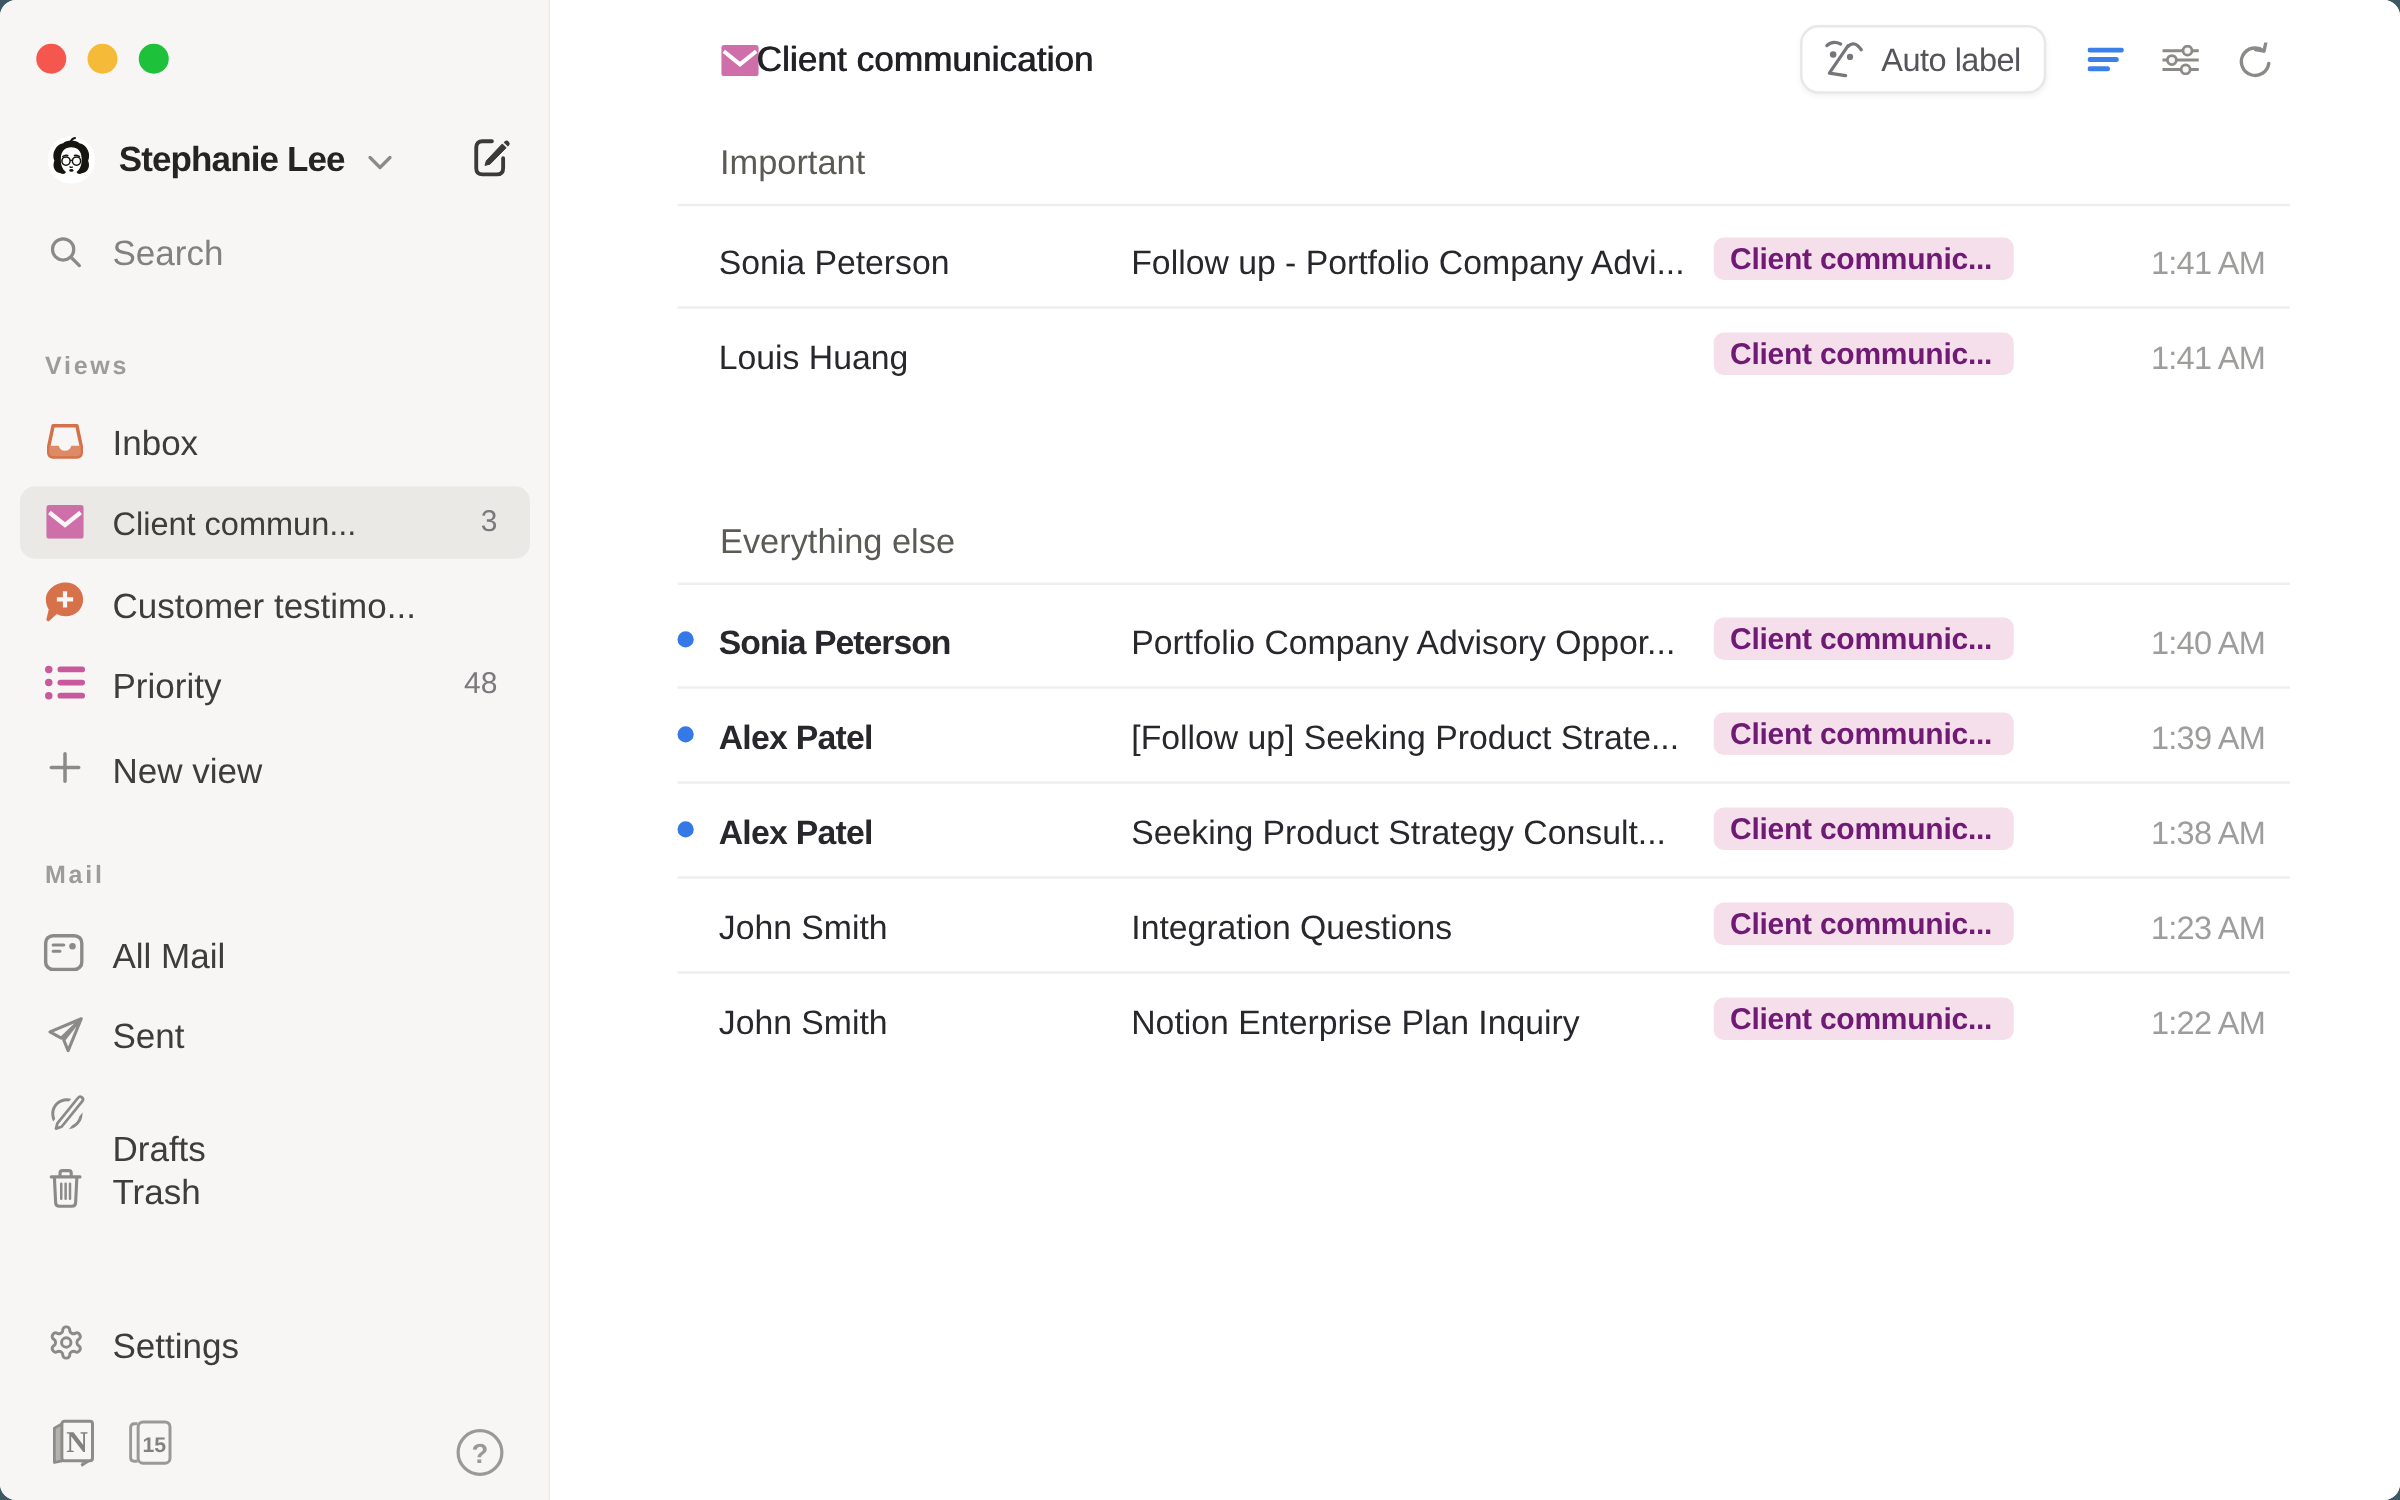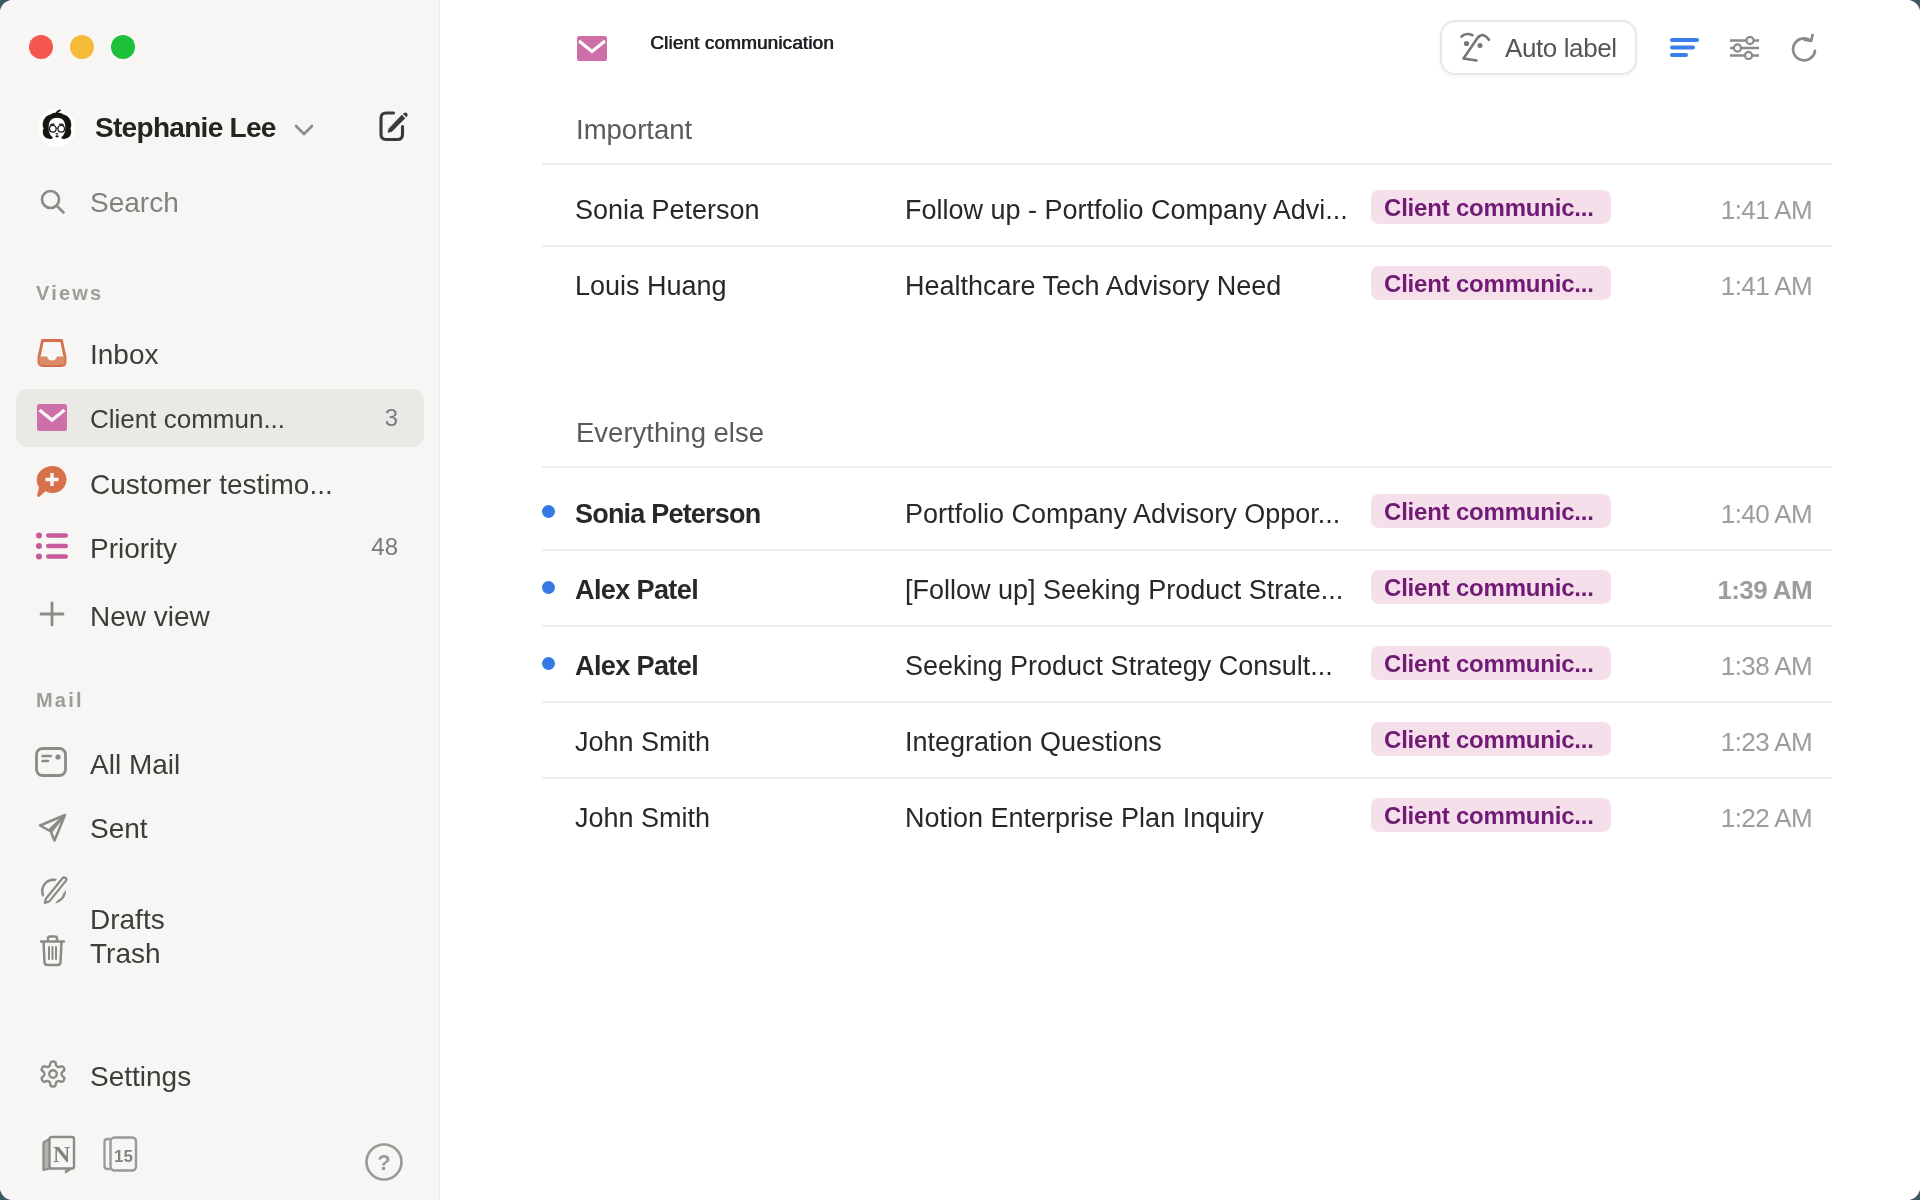--- a/index.html
+++ b/index.html
@@ -145,21 +145,21 @@
   </svg>
   <svg class="abs" style="left:364px; top:1142px;" width="40" height="40" viewBox="0 0 40 40">
     <circle cx="20" cy="20" r="17.5" fill="none" stroke="#9A9996" stroke-width="2.6"></circle>
     <text x="20" y="28" font-family="Liberation Sans, sans-serif" font-size="22" font-weight="700" fill="#9A9996" text-anchor="middle">?</text>
   </svg>
 
   <svg class="abs" style="left:577px; top:36px;" width="30" height="25" viewBox="0 0 30 25">
     <rect x="0" y="0" width="30" height="25" rx="2.5" fill="#CE6FA9"></rect>
     <path d="M2 5 L15 15.5 L28 5" stroke="#ffffff" stroke-width="3.2" fill="none"></path>
   </svg>
-  <div class="abs" style="left:650px; top:32px; font-size:19px; font-weight:400; color:#222126; letter-spacing:0.1px; text-shadow:0.7px 0 0 #222126;">Client communication</div>
+  <div class="abs" style="left:605px; top:32px; font-size:28px; font-weight:400; color:#222126; letter-spacing:0.1px; text-shadow:0.7px 0 0 #222126;">Client communication</div>
 
   <div class="abs" style="left:1440px; top:20px; width:197px; height:55px; border:2px solid #E9E8E6; border-radius:15px; background:#fff; box-shadow:0 2px 4px rgba(0,0,0,0.05);"></div>
   <svg class="abs" style="left:1459px; top:30px;" width="32" height="34" viewBox="0 0 32 34">
     <path d="M2.5 6.5 Q7 2.2 13.5 5.2" stroke="#76757B" stroke-width="2.6" fill="none" stroke-linecap="round"></path>
     <path d="M19.5 7 Q24.5 2 30 9.8" stroke="#76757B" stroke-width="2.6" fill="none" stroke-linecap="round"></path>
     <path d="M19.5 6.5 L4.5 28.5 L17.5 30.5" stroke="#76757B" stroke-width="2.6" fill="none" stroke-linecap="round" stroke-linejoin="round"></path>
     <circle cx="7.5" cy="13.5" r="2.6" fill="#76757B"></circle>
     <circle cx="21" cy="15.5" r="2.5" fill="#76757B"></circle>
   </svg>
   <div class="abs" style="left:1505px; top:33px; font-size:26px; color:#55545A; letter-spacing:-0.4px;">Auto label</div>
@@ -182,39 +182,38 @@
 
   <div class="sechead" style="top:114px;">Important</div>
   <div class="divider" style="top:163px;"></div>
 
   <div class="sender" style="top:195px;">Sonia Peterson</div>
   <div class="subject" style="top:195px;">Follow up - Portfolio Company Advi...</div>
   <div class="pill" style="top:190px;">Client communic...</div>
   <div class="time" style="top:195px;">1:41 AM</div>
   <div class="divider" style="top:245px;"></div>
   <div class="sender" style="top:271px;">Louis Huang</div>
-  <div class="subject" style="top:271px;">Healthcare Tech Advisory Need</div>
   <div class="pill" style="top:266px;">Client communic...</div>
   <div class="time" style="top:271px;">1:41 AM</div>
 
   <div class="sechead" style="top:417px;">Everything else</div>
   <div class="divider" style="top:466px;"></div>
 
   <div class="bdot" style="top:505px;"></div>
   <div class="sender" style="top:499px; font-weight:700; letter-spacing:-0.8px;">Sonia Peterson</div>
   <div class="subject" style="top:499px;">Portfolio Company Advisory Oppor...</div>
   <div class="pill" style="top:494px;">Client communic...</div>
   <div class="time" style="top:499px;">1:40 AM</div>
   <div class="divider" style="top:549px;"></div>
 
   <div class="bdot" style="top:581px;"></div>
   <div class="sender" style="top:575px; font-weight:700; letter-spacing:-0.6px;">Alex Patel</div>
   <div class="subject" style="top:575px;">[Follow up] Seeking Product Strate...</div>
   <div class="pill" style="top:570px;">Client communic...</div>
-  <div class="time" style="top:575px;font-weight:bold;">1:39 AM</div>
+  <div class="time" style="top:575px;">1:39 AM</div>
   <div class="divider" style="top:625px;"></div>
 
   <div class="bdot" style="top:657px;"></div>
   <div class="sender" style="top:651px; font-weight:700; letter-spacing:-0.6px;">Alex Patel</div>
   <div class="subject" style="top:651px;">Seeking Product Strategy Consult...</div>
   <div class="pill" style="top:646px;">Client communic...</div>
   <div class="time" style="top:651px;">1:38 AM</div>
   <div class="divider" style="top:701px;"></div>
 
   <div class="sender" style="top:727px;">John Smith</div>

